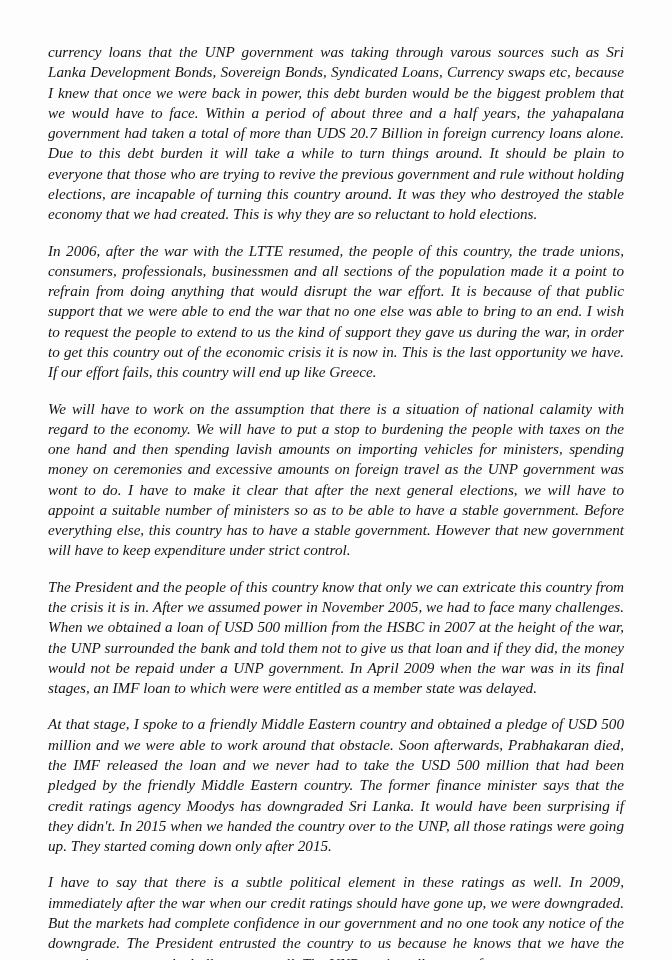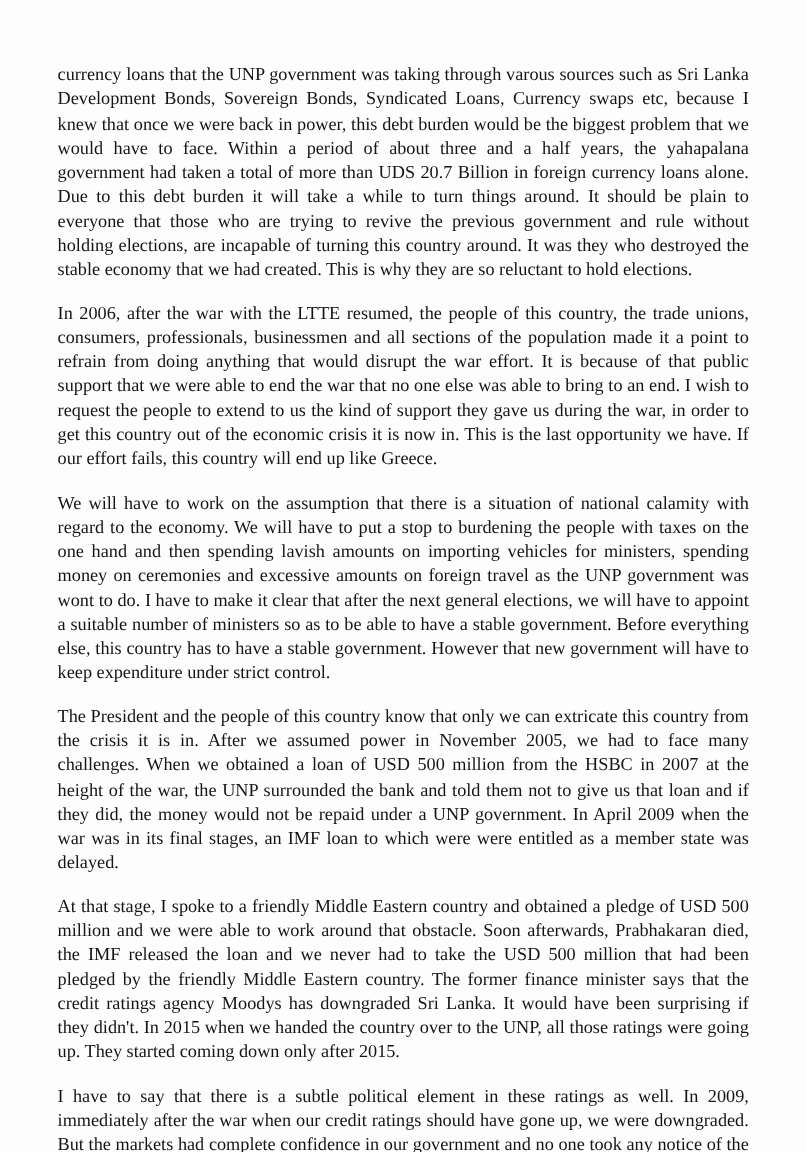--- a/index.html
+++ b/index.html
@@ -11,22 +11,23 @@
     height: 960px;
     background: #ffffff;
     font-family: "Liberation Serif", "DejaVu Serif", serif;
     color: #1a1a1a;
     overflow: hidden;
   }
   .page {
     box-sizing: border-box;
     width: 672px;
     height: 960px;
-    padding: 53px 48px 18px 48px;
+    padding: 42px 48px 18px 48px;
     background: #fdfdfd;
+    font-style: italic;
   }
   .doc-body {
     font-size: 15.2px;
     line-height: 1.335;
     text-align: justify;
     text-justify: inter-word;
     color: #141414;
     hyphens: none;
   }
   .doc-body p {

